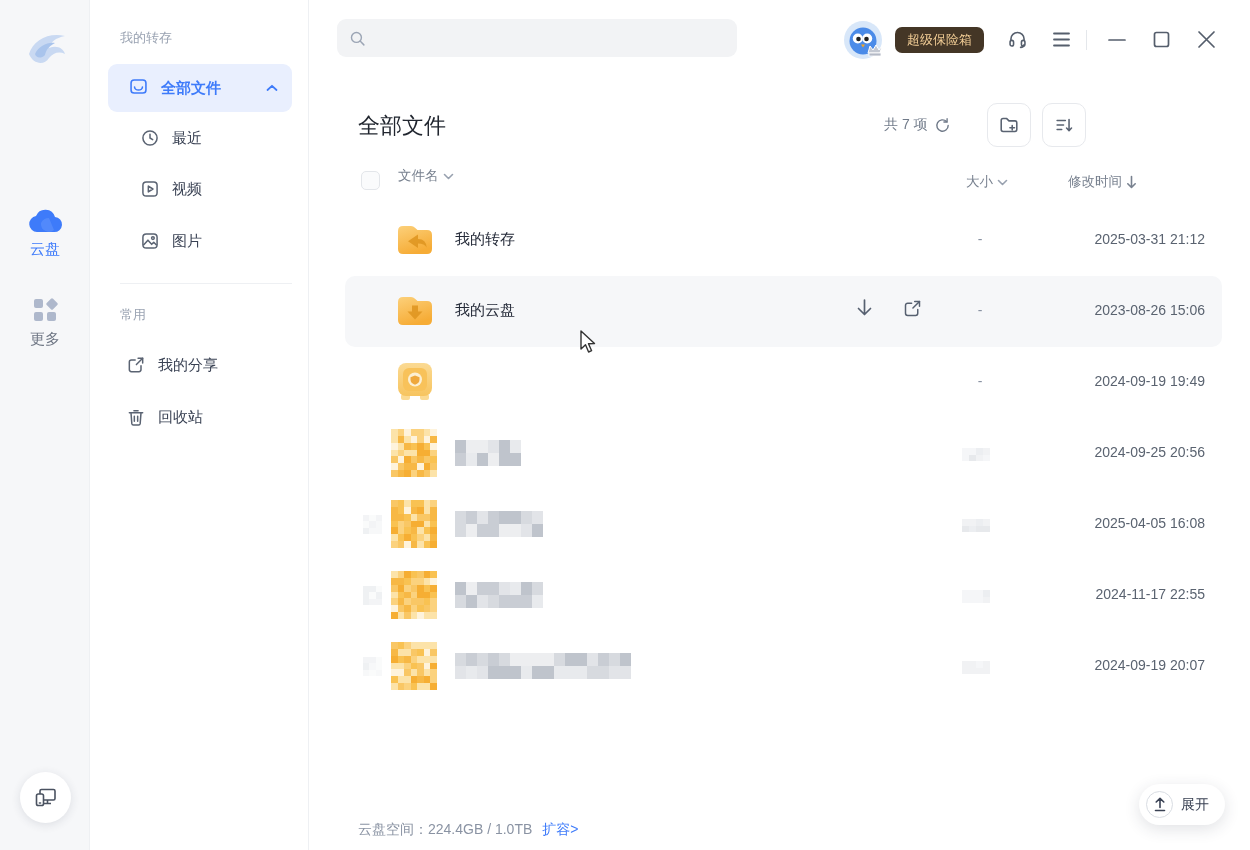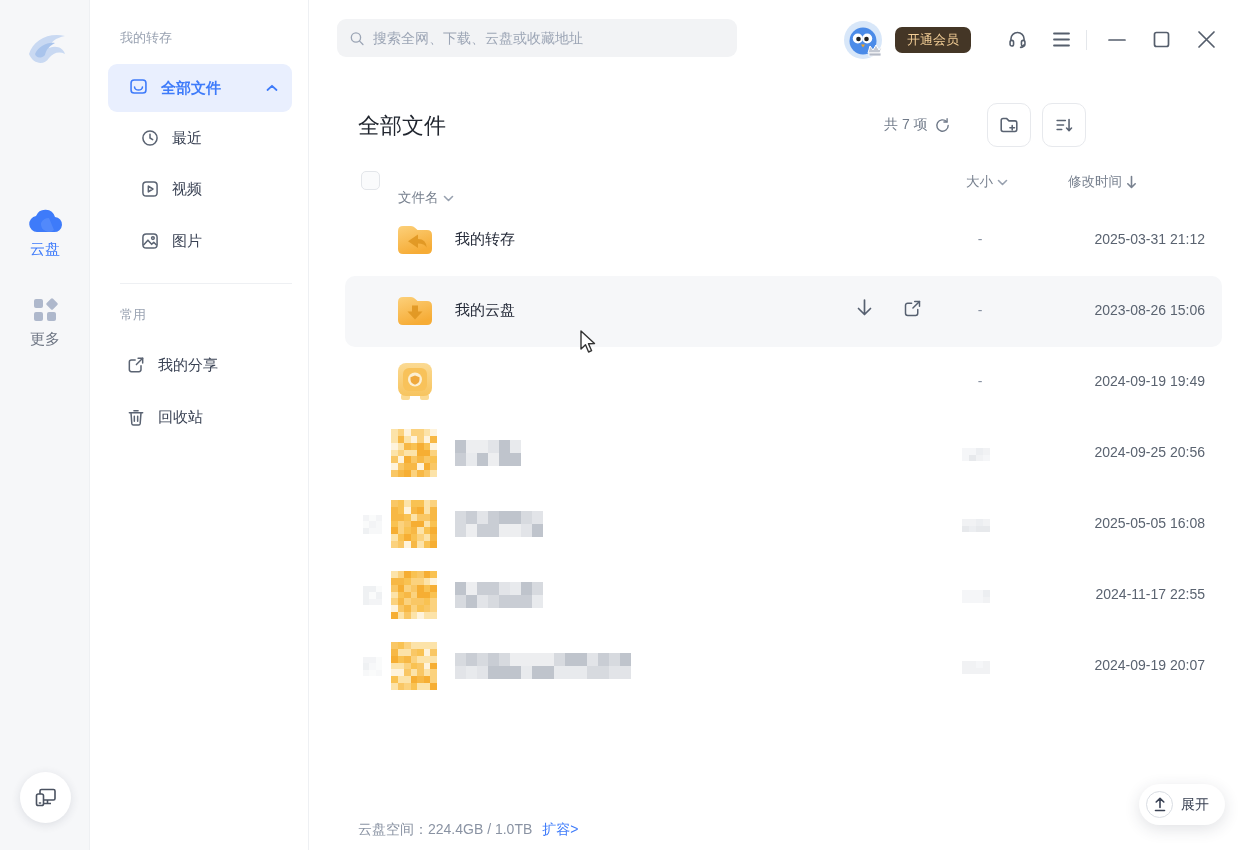--- a/index.html
+++ b/index.html
@@ -44,21 +44,21 @@
   .count-wrap { position:absolute; left:884px; top:116px; display:flex; align-items:center; gap:6px; color:#707A89; font-size:14px; }
   .tool-btn { position:absolute; top:103px; width:44px; height:44px; border:1px solid #E7E9ED; border-radius:10px;
     background:#fff; display:flex; align-items:center; justify-content:center; color:#5A6372; cursor:pointer; }
   .add-btn { position:absolute; left:1099px; top:103px; width:101px; height:44px; background:#3E7BFA; border:none;
     border-radius:10px; color:#fff; font-size:15px; display:flex; align-items:center; justify-content:center; gap:8px; cursor:pointer;
     font-family:"Liberation Sans","DejaVu Sans",sans-serif; }
 
   
   .thead { position:absolute; left:345px; top:167px; width:877px; height:32px; color:#78818F; font-size:13.5px; }
   .thead .cb { position:absolute; left:16px; top:4px; width:19px; height:19px; border:1.5px solid #E3E6EA; border-radius:5px; background:#FAFBFC; cursor:pointer; }
-  .col-name { position:absolute; left:53px; top:22px; display:flex; align-items:center; gap:4px; cursor:pointer; }
+  .col-name { position:absolute; left:53px; top:0; display:flex; align-items:center; gap:4px; cursor:pointer; }
   .col-size { position:absolute; left:621px; top:6px; display:flex; align-items:center; gap:4px; cursor:pointer; }
   .col-mtime { position:absolute; left:723px; top:6px; display:flex; align-items:center; gap:4px; cursor:pointer; }
 
   .rows { position:absolute; left:345px; top:205px; width:877px; }
   .row { position:relative; width:877px; height:71px; cursor:pointer; }
   .row.hovered { background:#F6F7F9; border-radius:10px; }
   .row .ficon { position:absolute; left:48px; top:13px; width:44px; height:44px; }
   .row .fname { position:absolute; left:110px; top:25px; font-size:15px; color:#242A38; white-space:nowrap; }
   .row .fsub { font-size:13px; color:#9AA3B2; margin-left:10px; }
   .row .fsize { position:absolute; left:615px; top:26px; width:40px; text-align:center; font-size:14px; color:#8A93A3; }
@@ -209,39 +209,38 @@
       </span>
       <span>回收站</span>
     </div>
   </div>
 
   <div class="search">
     <svg width="17" height="17" viewBox="0 0 24 24" fill="none" stroke="#9CA5B5" stroke-width="2" stroke-linecap="round">
       <circle cx="10.5" cy="10.5" r="7"></circle>
         <path d="M16 16 L21 21"></path>
     </svg>
-    <input placeholder="搜索全网、下载、云盘或收藏地址" style="">
   </div>
 
   <svg class="avatar" viewBox="0 0 38 38">
     <circle cx="19" cy="19" r="19" fill="#D8E7F9"></circle>
     <circle cx="19" cy="20" r="13.5" fill="#4B8BE8"></circle>
     <circle cx="13.8" cy="17.5" r="5" fill="#fff"></circle>
     <circle cx="23.2" cy="17.5" r="5" fill="#fff"></circle>
     <circle cx="14.5" cy="18" r="2.3" fill="#222"></circle>
     <circle cx="22.5" cy="18" r="2.3" fill="#222"></circle>
     <path d="M17 23.5 h4 l-2 3 z" fill="#F5A623"></path>
     <g transform="translate(22,22)">
       <path d="M2 10 L4 3 L7 7 L10 2 L13 7 L16 3 L14 10 Z" fill="#C3C8D2" stroke="#fff" stroke-width="1"></path>
       <rect x="3" y="10" width="12" height="3" fill="#B4BAC6" stroke="#fff" stroke-width="0.8"></rect>
     </g>
   </svg>
 
   <div class="vip-badge">
-    <span>开通会员</span>
+    <span>超级保险箱</span>
   </div>
 
   <span class="top-icon" style="left:1007px; top:29px">
     <svg width="21" height="21" viewBox="0 0 24 24" fill="none" stroke="currentColor" stroke-width="1.8" stroke-linecap="round">
       <path d="M4.5 14 v-2.5 a7.5 7.5 0 0 1 15 0 V14"></path>
       <rect x="3.5" y="13" width="4" height="6.5" rx="2" fill="#fff"></rect>
       <rect x="16.5" y="13" width="4" height="6.5" rx="2" fill="#fff"></rect>
       <path d="M19.5 18 a4 4 0 0 1 -4 3"></path>
     </svg>
   </span>
@@ -525,21 +524,21 @@
       <div class="mosaic m-size" style="display: grid; grid-template-columns: repeat(4, 1fr);">
           <div style="background: rgb(241, 242, 244);"></div>
           <div style="background: rgb(241, 242, 244);"></div>
           <div style="background: rgb(236, 238, 241);"></div>
           <div style="background: rgb(241, 242, 244);"></div>
           <div style="background: rgb(231, 233, 236);"></div>
           <div style="background: rgb(236, 238, 241);"></div>
           <div style="background: rgb(231, 233, 236);"></div>
           <div style="background: rgb(231, 233, 236);"></div>
         </div>
-      <span class="fdate">2025-05-05 16:08</span>
+      <span class="fdate">2025-04-05 16:08</span>
     </div>
 
     <div class="row">
       <div class="mosaic m-cb" style="display: grid; grid-template-columns: repeat(3, 1fr);">
           <div style="background: rgb(239, 241, 243);"></div>
           <div style="background: rgb(239, 241, 243);"></div>
           <div style="background: rgb(250, 251, 251);"></div>
           <div style="background: rgb(239, 241, 243);"></div>
           <div style="background: rgb(250, 251, 251);"></div>
           <div style="background: rgb(239, 241, 243);"></div>

